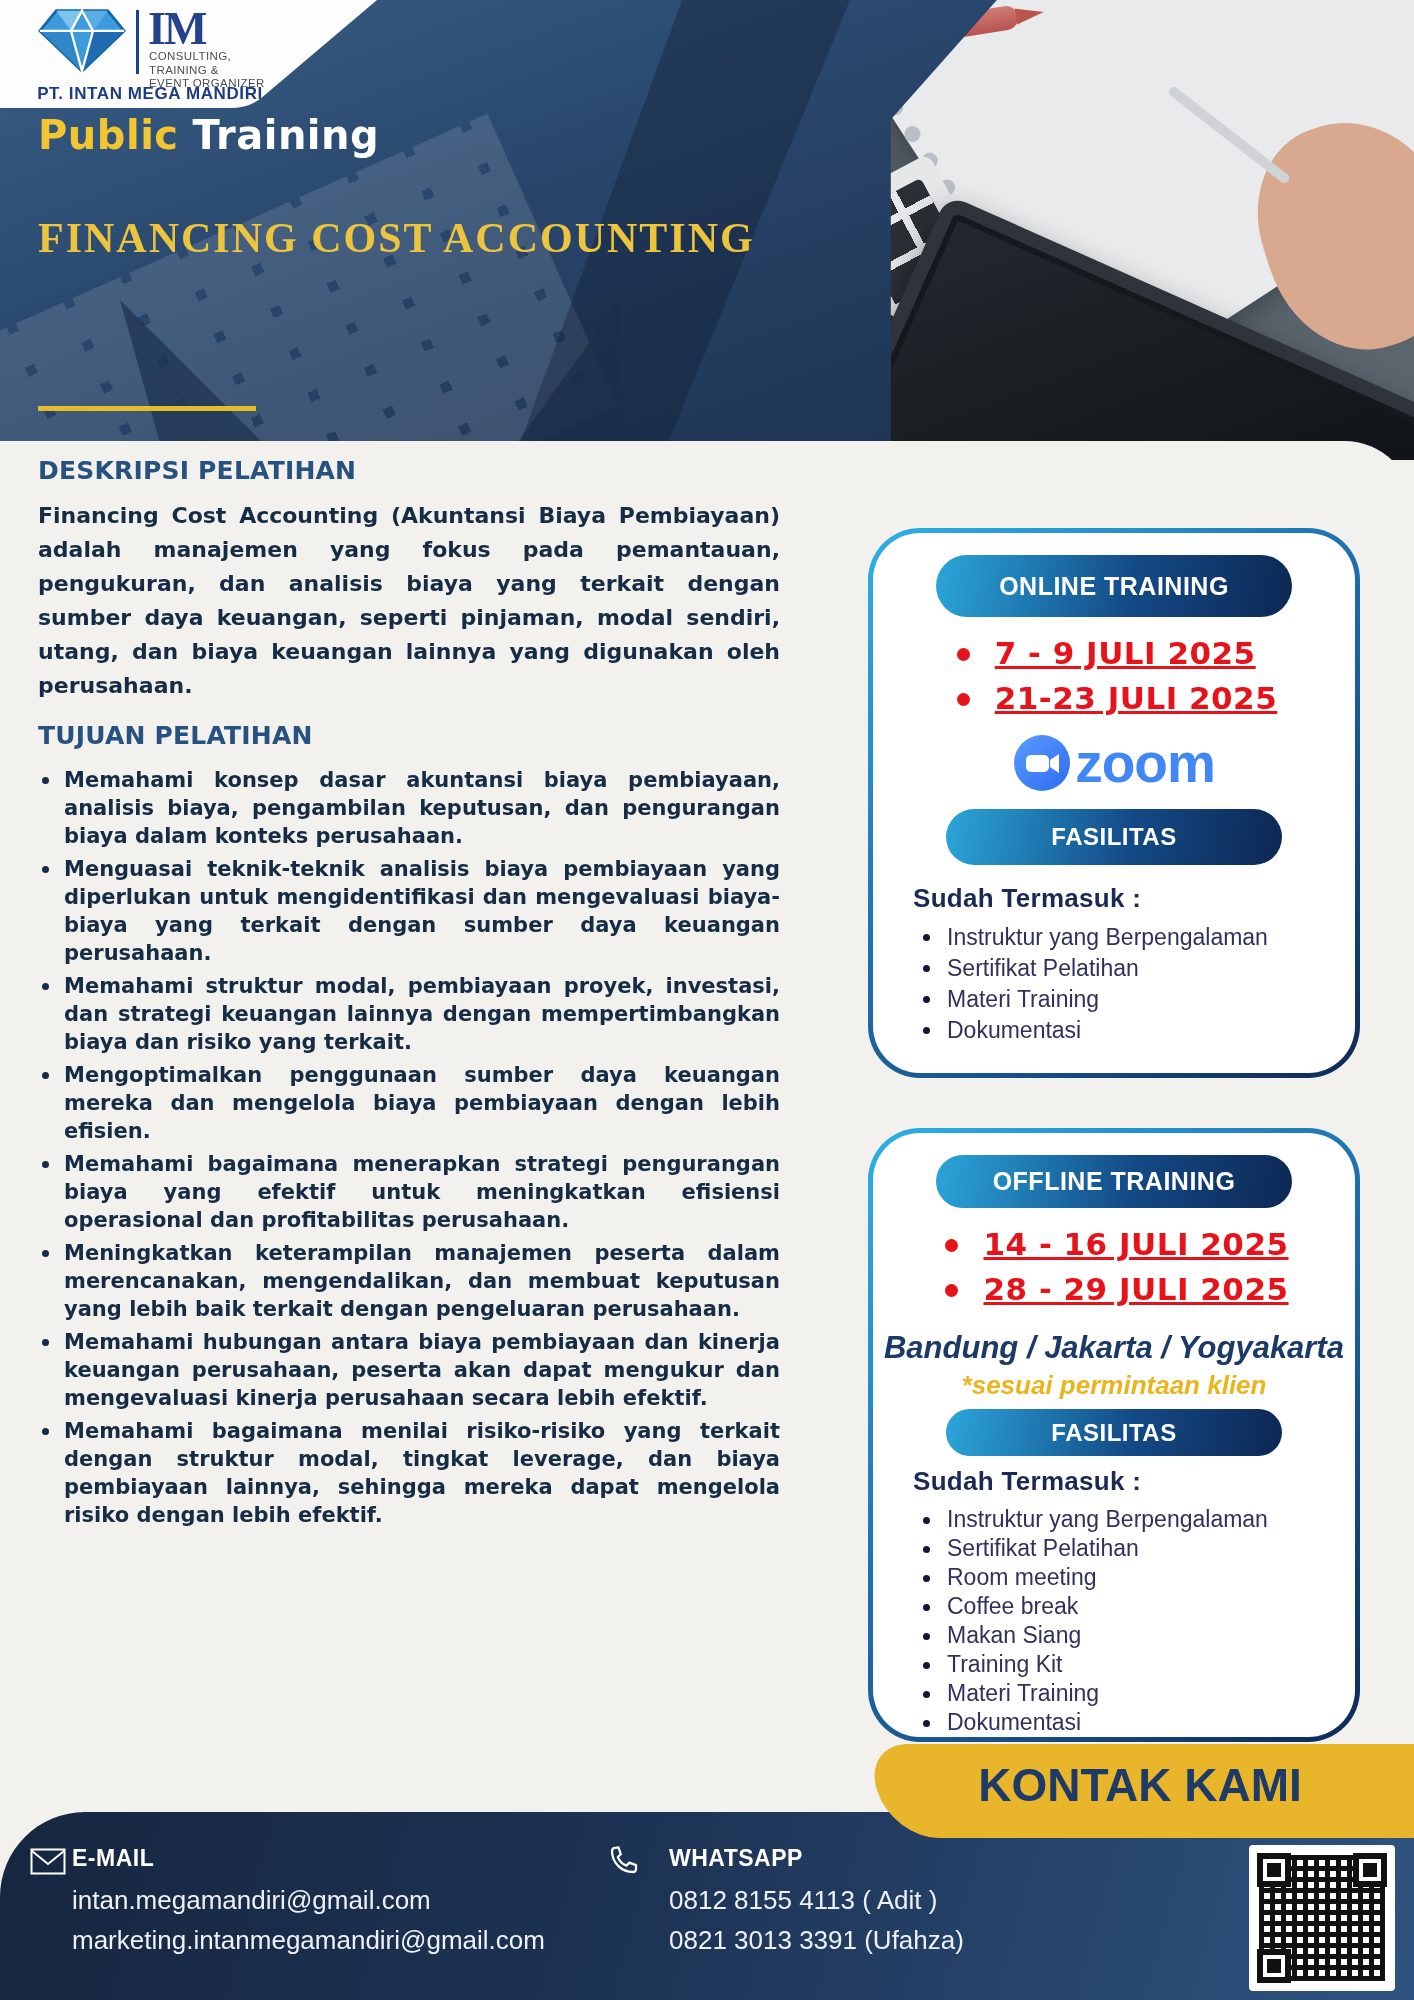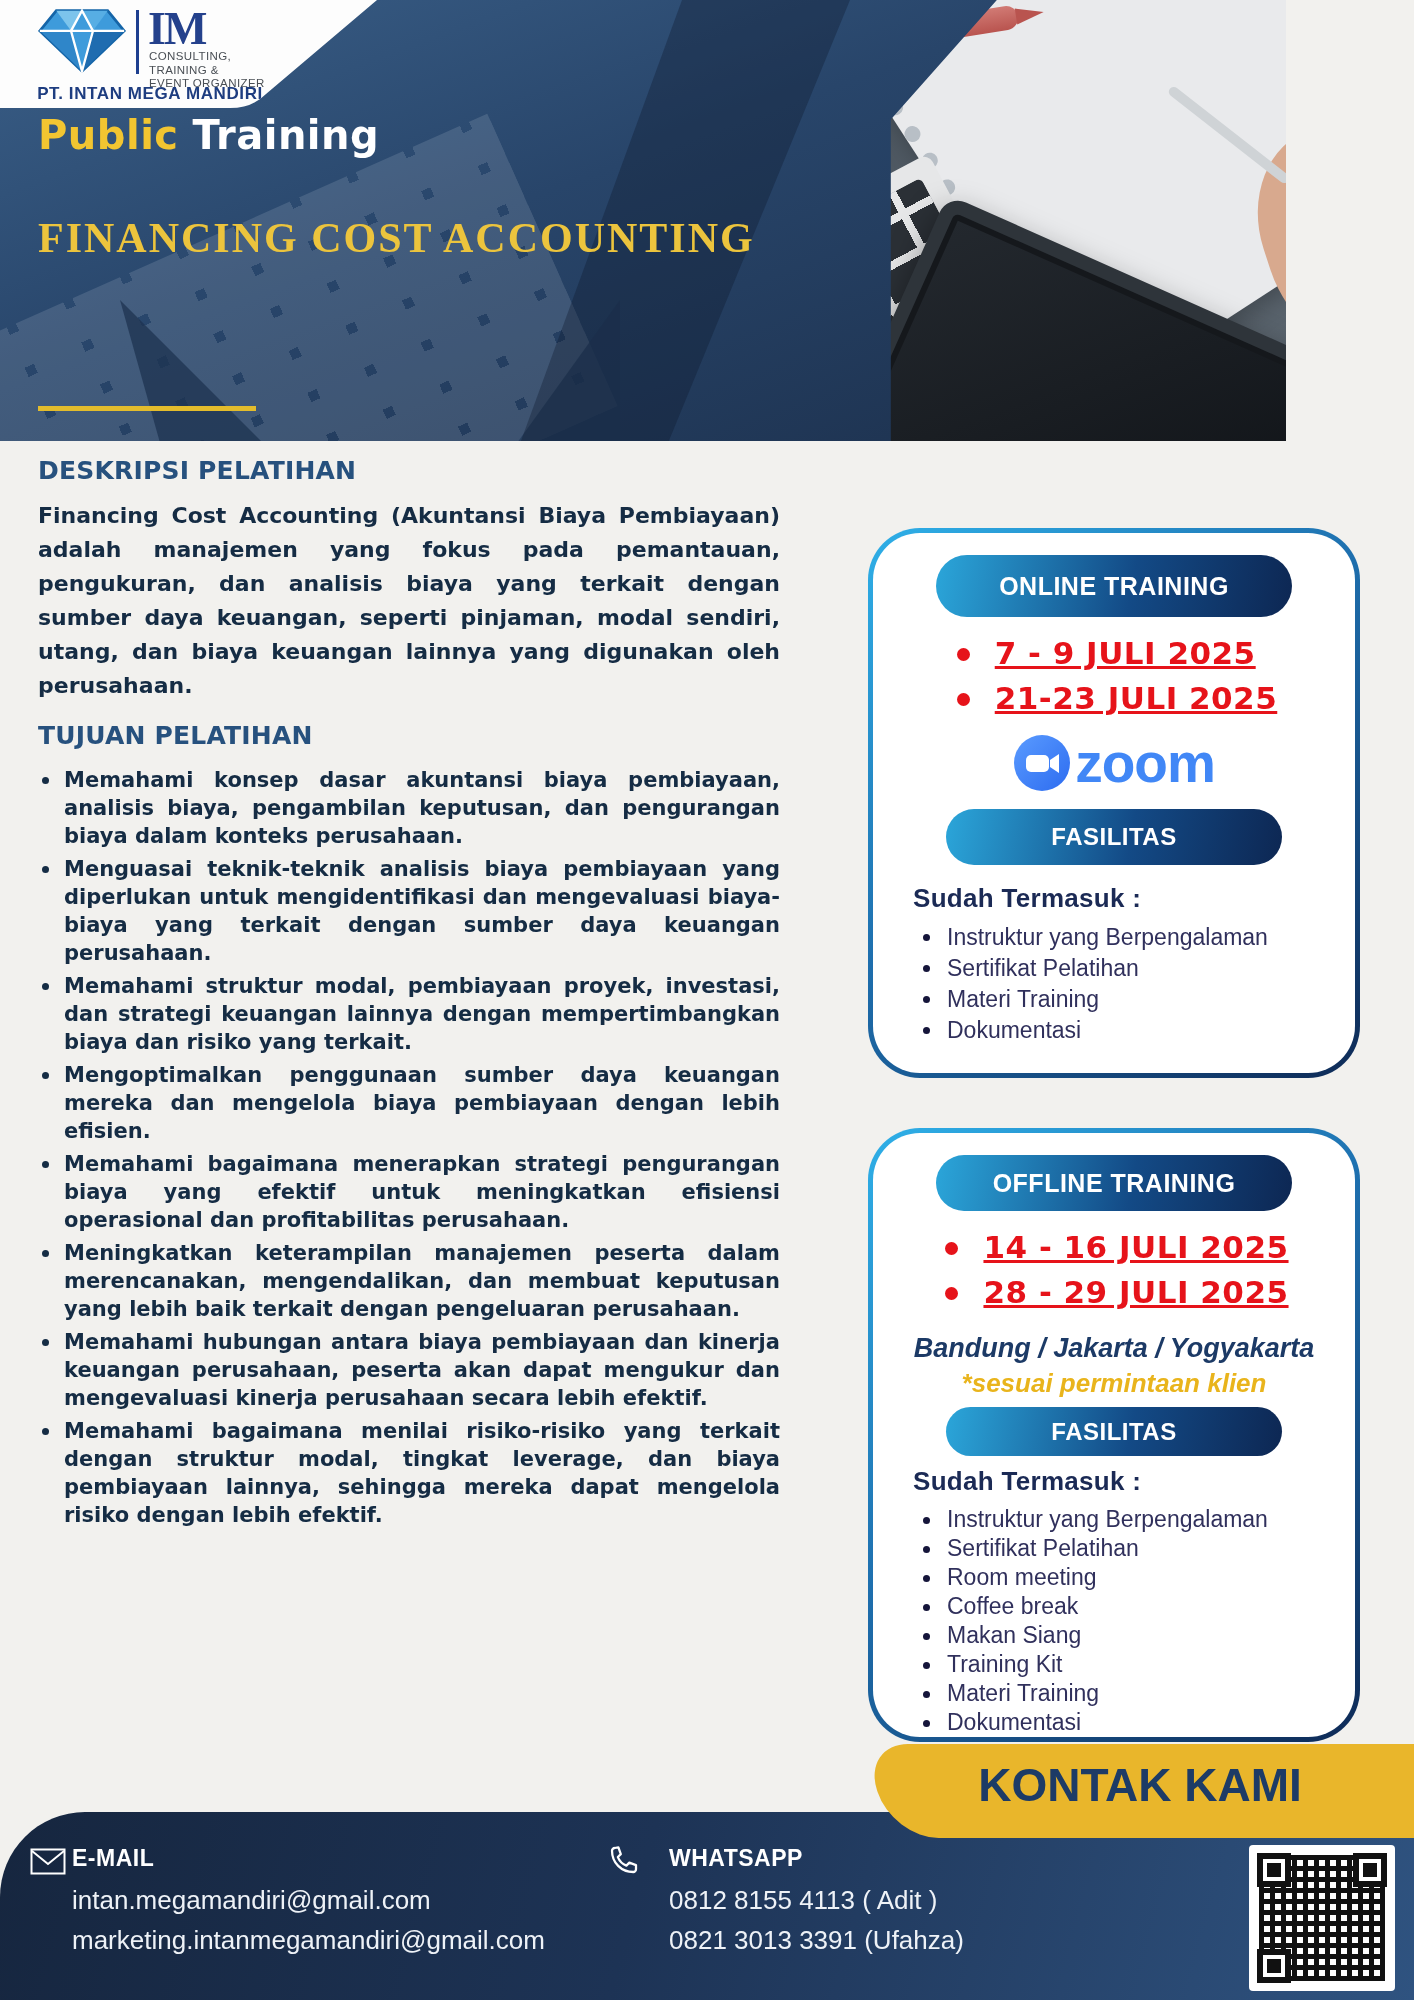--- a/index.html
+++ b/index.html
@@ -1,19 +1,19 @@
 <!DOCTYPE html>
 <html style="--accent-yellow: #E9B62B; --title-gold: #ECC43D; --date-red: #E6131A; --navy: #1C3A66; --heading-blue: #27517E; --body-text: #152C44; --card-border-start: #2FB0E8; --card-border-end: #0E2A56; --pill-start: #2BA6DA; --pill-end: #0D2753; --zoom-blue: #4187F6; --footer-dark: #16263F; --footer-light: #2F5380;"><head>
 <meta charset="utf-8">
 <style>
   html,body{margin:0;padding:0;background:#888;}
   .page{position:relative;width:1414px;height:2000px;margin:0 auto;overflow:hidden;
         background:#f2f1ee;font-family:"DejaVu Sans",sans-serif;}
   
-  .hero{position:absolute;left:0;top:0;width:1286px;height:460px;z-index:1;overflow:hidden;background:#4e5862;}
+  .hero{position:absolute;left:0;top:0;width:1414px;height:460px;z-index:1;overflow:hidden;background:#4e5862;}
   .hero-photo{position:absolute;left:620px;top:0;width:794px;height:460px;overflow:hidden;background:#4e5862;}
   .ph-shade{position:absolute;left:0;top:0;width:100%;height:100%;background:linear-gradient(115deg,#3e474f 0%,#545e68 45%,#5c666f 100%);}
   .notebook{position:absolute;left:300px;top:-140px;width:560px;height:430px;background:#e9eaec;transform:rotate(-33deg);
             border-left:16px dotted #b8bfc6;box-shadow:0 8px 24px rgba(0,0,0,.25);}
   .pen-red{position:absolute;left:70px;top:30px;width:330px;height:24px;background:linear-gradient(#d17a74,#b9544f);border-radius:12px;transform:rotate(-9deg);}
   .pen-red::after{content:"";position:absolute;right:-26px;top:4px;border-left:28px solid #b9544f;border-top:8px solid transparent;border-bottom:8px solid transparent;}
   .laptop{position:absolute;left:-80px;top:250px;width:460px;height:300px;background:#e6e7e8;transform:rotate(-28deg);border-radius:10px;padding:18px;}
   .keys{width:100%;height:100%;background-color:#2b3036;
         background-image:repeating-linear-gradient(90deg,transparent 0 46px,#e6e7e8 46px 54px),
                          repeating-linear-gradient(0deg,transparent 0 32px,#e6e7e8 32px 40px);border-radius:6px;}
@@ -67,21 +67,21 @@
   .dates li{position:relative;padding-left:44px;color:#e6131a;font-weight:800;font-size:31px;line-height:45px;letter-spacing:.5px;text-decoration:underline;}
   .dates li::before{content:"";position:absolute;left:6px;top:17px;width:13px;height:13px;border-radius:50%;background:#e6131a;}
   .zoom-row{display:flex;align-items:center;justify-content:center;gap:4px;margin-top:10px;}
   .zoom-word{font-family:"Liberation Sans",sans-serif;font-weight:700;font-size:55px;color:#4187f6;letter-spacing:-1px;}
   .included{width:100%;padding:0 40px;box-sizing:border-box;margin-top:18px;font-family:"Liberation Sans",sans-serif;}
   .included .label{font-size:26px;font-weight:800;color:#1b2a55;letter-spacing:.3px;}
   .included ul{list-style:none;margin:8px 0 0 0;padding:0;font-size:23px;color:#30305c;line-height:31px;}
   .included ul li{position:relative;padding-left:34px;}
   .included ul li::before{content:"";position:absolute;left:10px;top:12px;width:7px;height:7px;border-radius:50%;background:#15153a;}
   .card.offline .included ul{line-height:29px;}
-  .locations{margin-top:18px;font-family:"Liberation Sans",sans-serif;font-style:italic;font-weight:800;font-size:27px;color:#1c3a66;white-space:nowrap;}
+  .locations{margin-top:18px;font-family:"Liberation Sans",sans-serif;font-style:italic;font-weight:800;font-size:31px;color:#1c3a66;white-space:nowrap;}
   .note{margin-top:4px;font-family:"Liberation Sans",sans-serif;font-style:italic;font-weight:800;font-size:26px;color:#e9b41c;}
   .card.offline .included{margin-top:10px;}
   .card.offline .pill{margin-top:22px;}
   .card.offline .pill.fasilitas{margin-top:8px;height:54px;}
   
   .ribbon{position:absolute;left:862px;top:1744px;width:640px;height:94px;background:#e9b62b;
           transform:skewX(18deg);transform-origin:top left;border-radius:46px 0 0 46px;z-index:5;}
   .ribbon-text{position:absolute;left:900px;top:1758px;width:480px;text-align:center;z-index:6;
           font-family:"Liberation Sans",sans-serif;font-weight:800;font-size:46px;color:#1d3b66;letter-spacing:0px;}
   .footer{position:absolute;left:0;top:1812px;width:1414px;height:188px;z-index:4;border-top-left-radius:85px;

